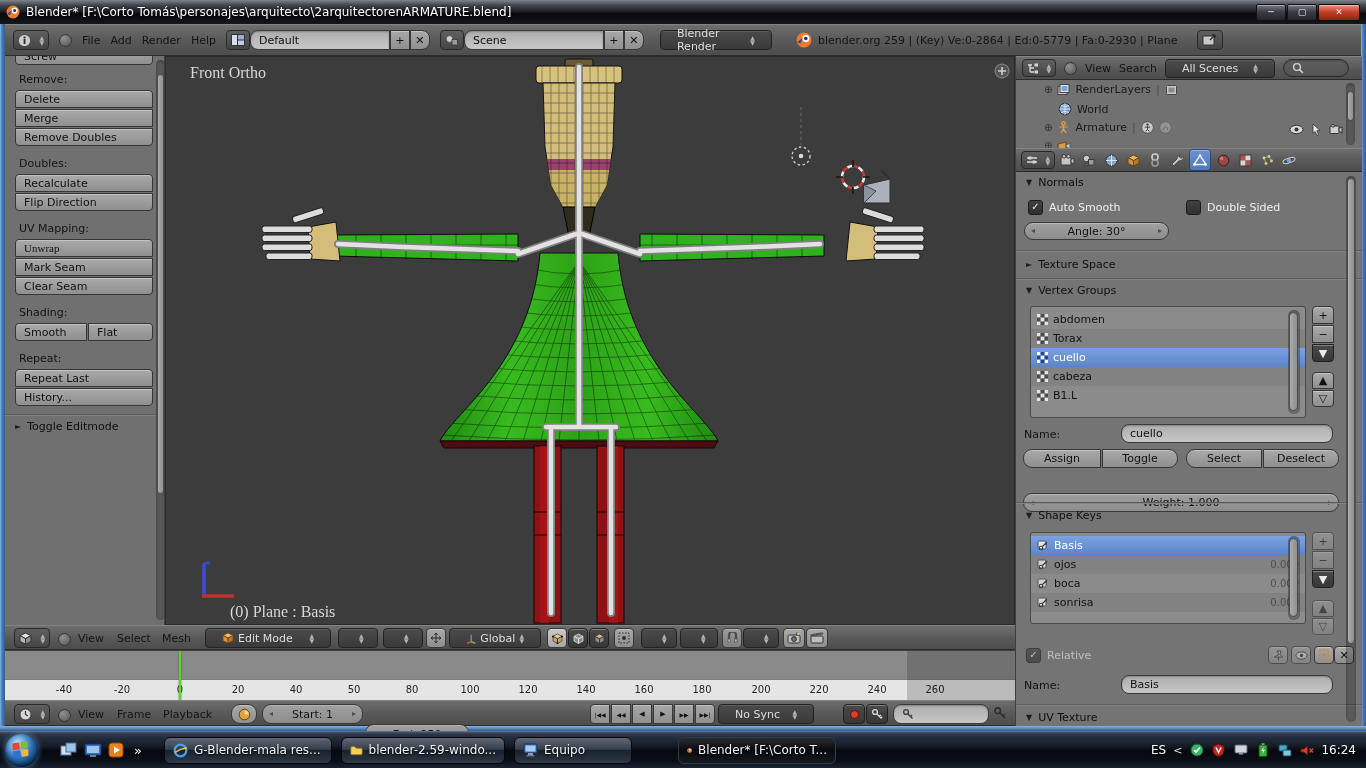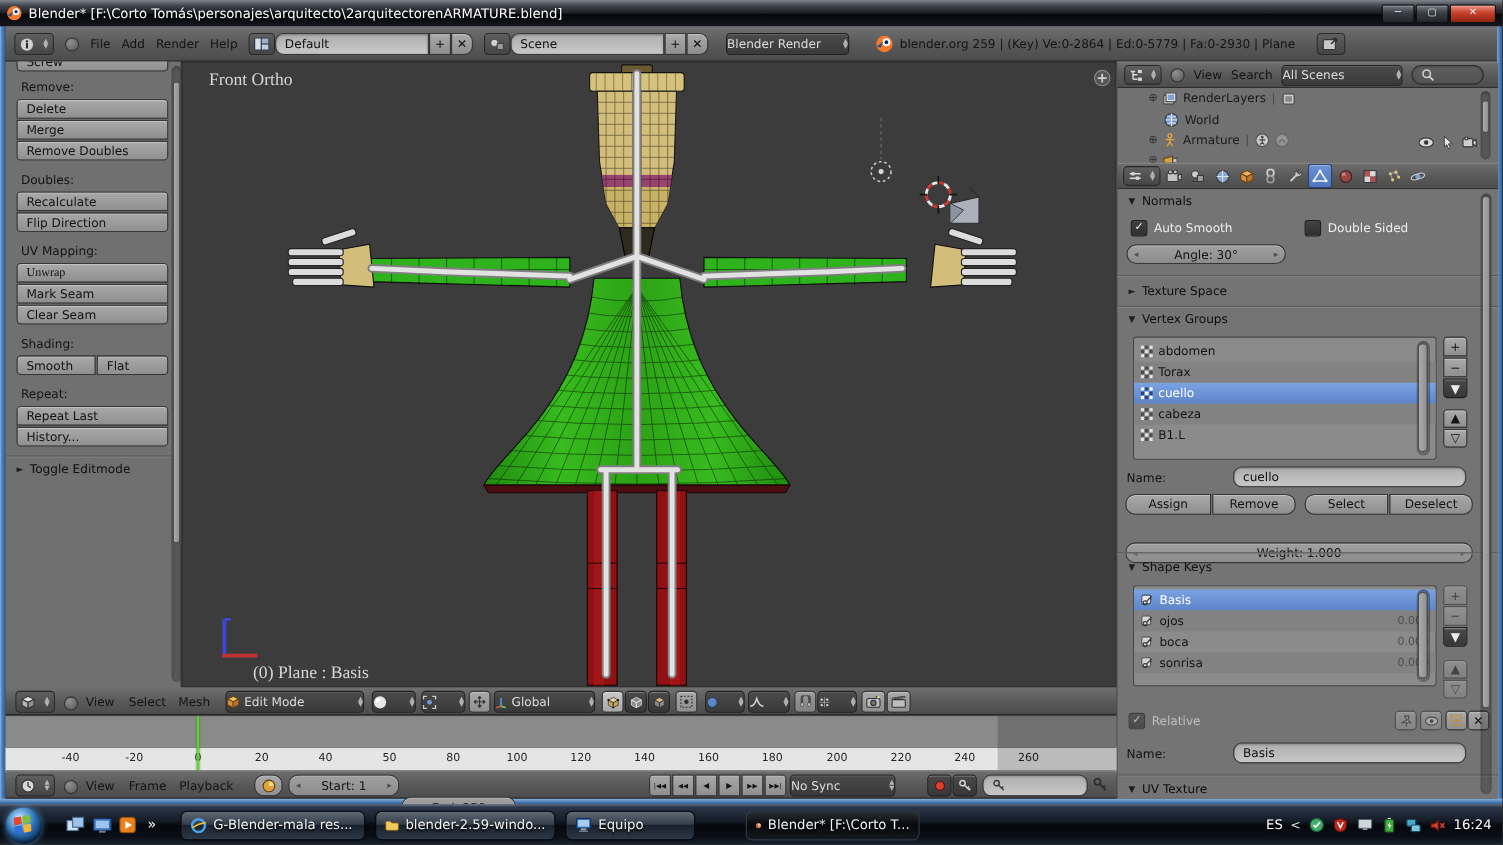--- a/index.html
+++ b/index.html
@@ -19,21 +19,21 @@
   .bord{background:linear-gradient(90deg,#86b3e0,#4a7cb8 40%,#2d5d99);}
   .bordh{background:linear-gradient(#86b3e0,#2d5d99);}
   
   .hdr{background:linear-gradient(#6e6e6e,#585858 55%,#4d4d4d);border-top:1px solid #848484;border-bottom:1px solid #2c2c2c;box-sizing:border-box;}
   .menu{font-size:11px;color:#141414;}
   .btn{background:linear-gradient(#a9a9a9,#8f8f8f);border:1px solid #36363b;border-radius:4px;color:#121212;
     font-size:11px;display:flex;align-items:center;justify-content:center;box-sizing:border-box;
     box-shadow:inset 0 1px 0 rgba(255,255,255,.3);}
   .btn.lt{justify-content:flex-start;padding-left:8px;}
   .dd{background:linear-gradient(#4a4a4a,#3a3a3a);border:1px solid #222;border-radius:4px;color:#dcdcdc;
-    font-size:11px;display:flex;align-items:center;gap:4px;padding:0 0;box-sizing:border-box;
+    font-size:11px;display:flex;align-items:center;gap:4px;padding:0 16px;box-sizing:border-box;
     box-shadow:inset 0 1px 0 rgba(255,255,255,.1);}
   .stepper{margin-left:auto;display:flex;flex-direction:column;line-height:5px;font-size:6px;color:#b5b5b5;}
   .field{background:linear-gradient(#aeaeae,#c7c7c7);border:1px solid #3a3a3a;border-radius:8px;color:#111;
     font-size:11px;display:flex;align-items:center;padding:0 8px;box-sizing:border-box;
     box-shadow:inset 0 1px 2px rgba(0,0,0,.25);}
   .slider{background:linear-gradient(#a0a0a0,#8c8c8c);border:1px solid #38383c;border-radius:9px;color:#141414;
     font-size:11px;display:flex;align-items:center;justify-content:center;position:relative;box-sizing:border-box;
     box-shadow:inset 0 1px 0 rgba(255,255,255,.25);}
   .sarr{position:absolute;font-size:8px;color:#4c4c4c;top:50%;transform:translateY(-52%);}
   .sarr.l{left:6px}.sarr.r{right:6px}
@@ -623,21 +623,21 @@
       <div class="abs btn" style="left:296px;top:134px;width:22px;height:18px;border-radius:4px 4px 0 0;">+</div>
       <div class="abs btn" style="left:296px;top:153px;width:22px;height:18px;border-radius:0;">−</div>
       <div class="abs btn sbtn dark" style="left:296px;top:172px;width:22px;height:18px;border-radius:0 0 4px 4px;">▼</div>
       <div class="abs btn" style="left:296px;top:200px;width:22px;height:17px;border-radius:4px 4px 0 0;">▲</div>
       <div class="abs btn" style="left:296px;top:218px;width:22px;height:17px;border-radius:0 0 4px 4px;">▽</div>
 
       <div class="abs menu" style="left:8px;top:256px;">Name:</div>
       <div class="abs field" style="left:105px;top:252px;width:212px;height:19px;">cuello</div>
 
       <div class="abs btn" style="left:7px;top:277px;width:78px;height:19px;border-radius:9px 0 0 9px;">Assign</div>
-      <div class="abs btn" style="left:86px;top:277px;width:76px;height:19px;border-radius:0 9px 9px 0;">Remove</div>
+      <div class="abs btn" style="left:86px;top:277px;width:76px;height:19px;border-radius:0 9px 9px 0;">Toggle</div>
       <div class="abs btn" style="left:170px;top:277px;width:76px;height:19px;border-radius:9px 0 0 9px;">Select</div>
       <div class="abs btn" style="left:247px;top:277px;width:76px;height:19px;border-radius:0 9px 9px 0;">Deselect</div>
       <div class="abs slider" style="left:7px;top:303px;width:316px;height:19px;">
         <span class="sarr l">◂</span>
           <span>Weight: 1.000</span>
           <span class="sarr r">▸</span>
       </div>
       <div class="abs divider" style="left:0;top:330px;width:346px;"></div>
 
       <div class="abs phdr" style="left:10px;top:337px;">

